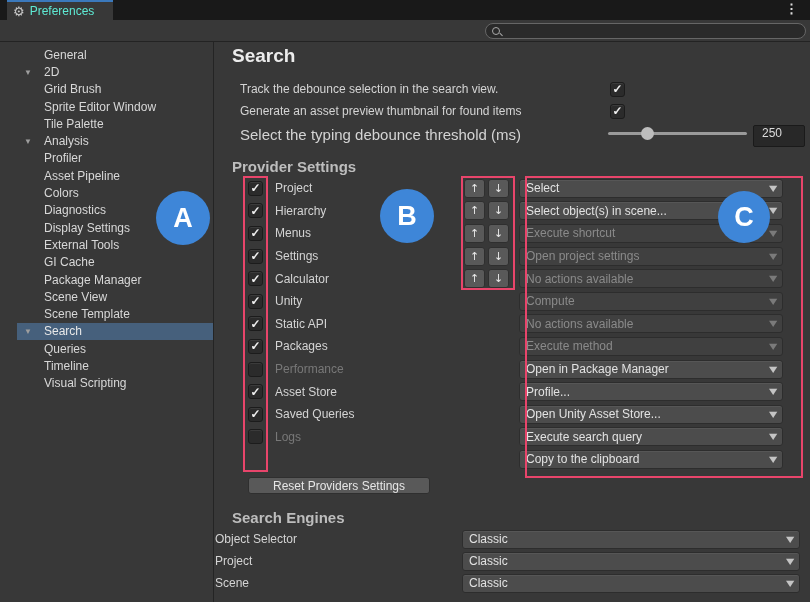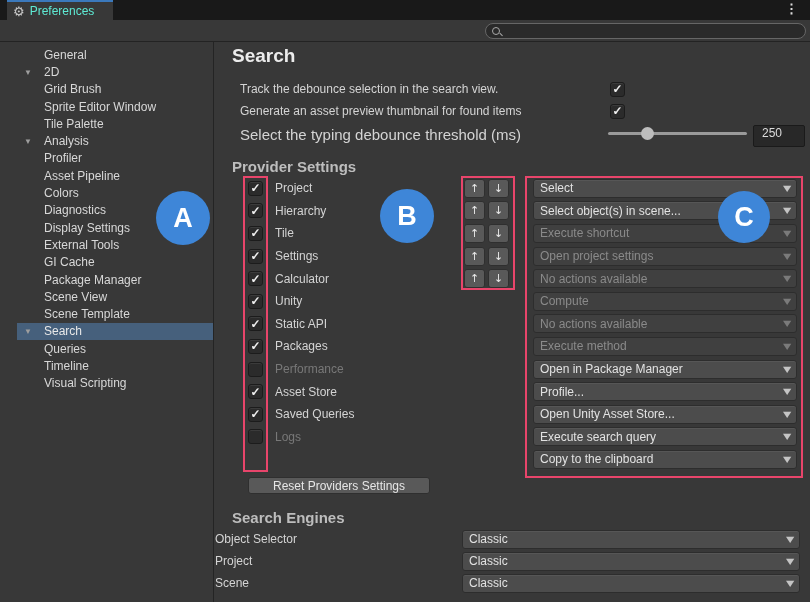--- a/index.html
+++ b/index.html
@@ -63,21 +63,21 @@
   .prow .cb { margin-left:33px; flex:0 0 auto; }
   .plabel { margin-left:12px; font-size:12px; color:#d4d4d4; white-space:nowrap; }
   .plabel.disabled { color:#787878; }
 
   .reorder-col { position:absolute; left:249px; top:135px; }
   .rrow { height:22.6px; display:flex; align-items:center; gap:3px; }
   .rbtn { width:21px; height:19px; background:#595959; border:1px solid #2f2f2f; border-radius:3px;
           color:#eaeaea; font-size:11px; line-height:1; display:flex; align-items:center; justify-content:center;
           padding:0; font-family:"DejaVu Sans", sans-serif; cursor:default; }
 
-  .action-col { position:absolute; left:318px; top:135px; width:264px; }
+  .action-col { position:absolute; left:304px; top:135px; width:264px; }
   .arow { height:22.6px; display:flex; align-items:center; }
   .dd { width:100%; height:19px; background:#4c4c4c; border:1px solid #2d2d2d; border-radius:3px;
         display:flex; align-items:center; padding:0 6px;
         box-shadow: inset 0 1px 0 rgba(255,255,255,0.06); cursor:default; }
   .dd-label { flex:1; font-size:12px; color:#e2e2e2; white-space:nowrap; overflow:hidden; }
   .dd-arrow { font-size:8px; color:#c4c4c4; transform:scaleX(1.35); font-family:"DejaVu Sans", sans-serif; }
   .dd.disabled { background:#404040; box-shadow:none; }
   .dd.disabled .dd-label { color:#8a8a8a; }
   .dd.disabled .dd-arrow { color:#7a7a7a; }
 
@@ -223,21 +223,21 @@
       <div class="prow">
           <span class="cb checked">
             <span class="ck">✓</span>
           </span>
           <span class="plabel">Hierarchy</span>
         </div>
       <div class="prow">
           <span class="cb checked">
             <span class="ck">✓</span>
           </span>
-          <span class="plabel">Tile</span>
+          <span class="plabel">Menus</span>
         </div>
       <div class="prow">
           <span class="cb checked">
             <span class="ck">✓</span>
           </span>
           <span class="plabel">Settings</span>
         </div>
       <div class="prow">
           <span class="cb checked">
             <span class="ck">✓</span>

